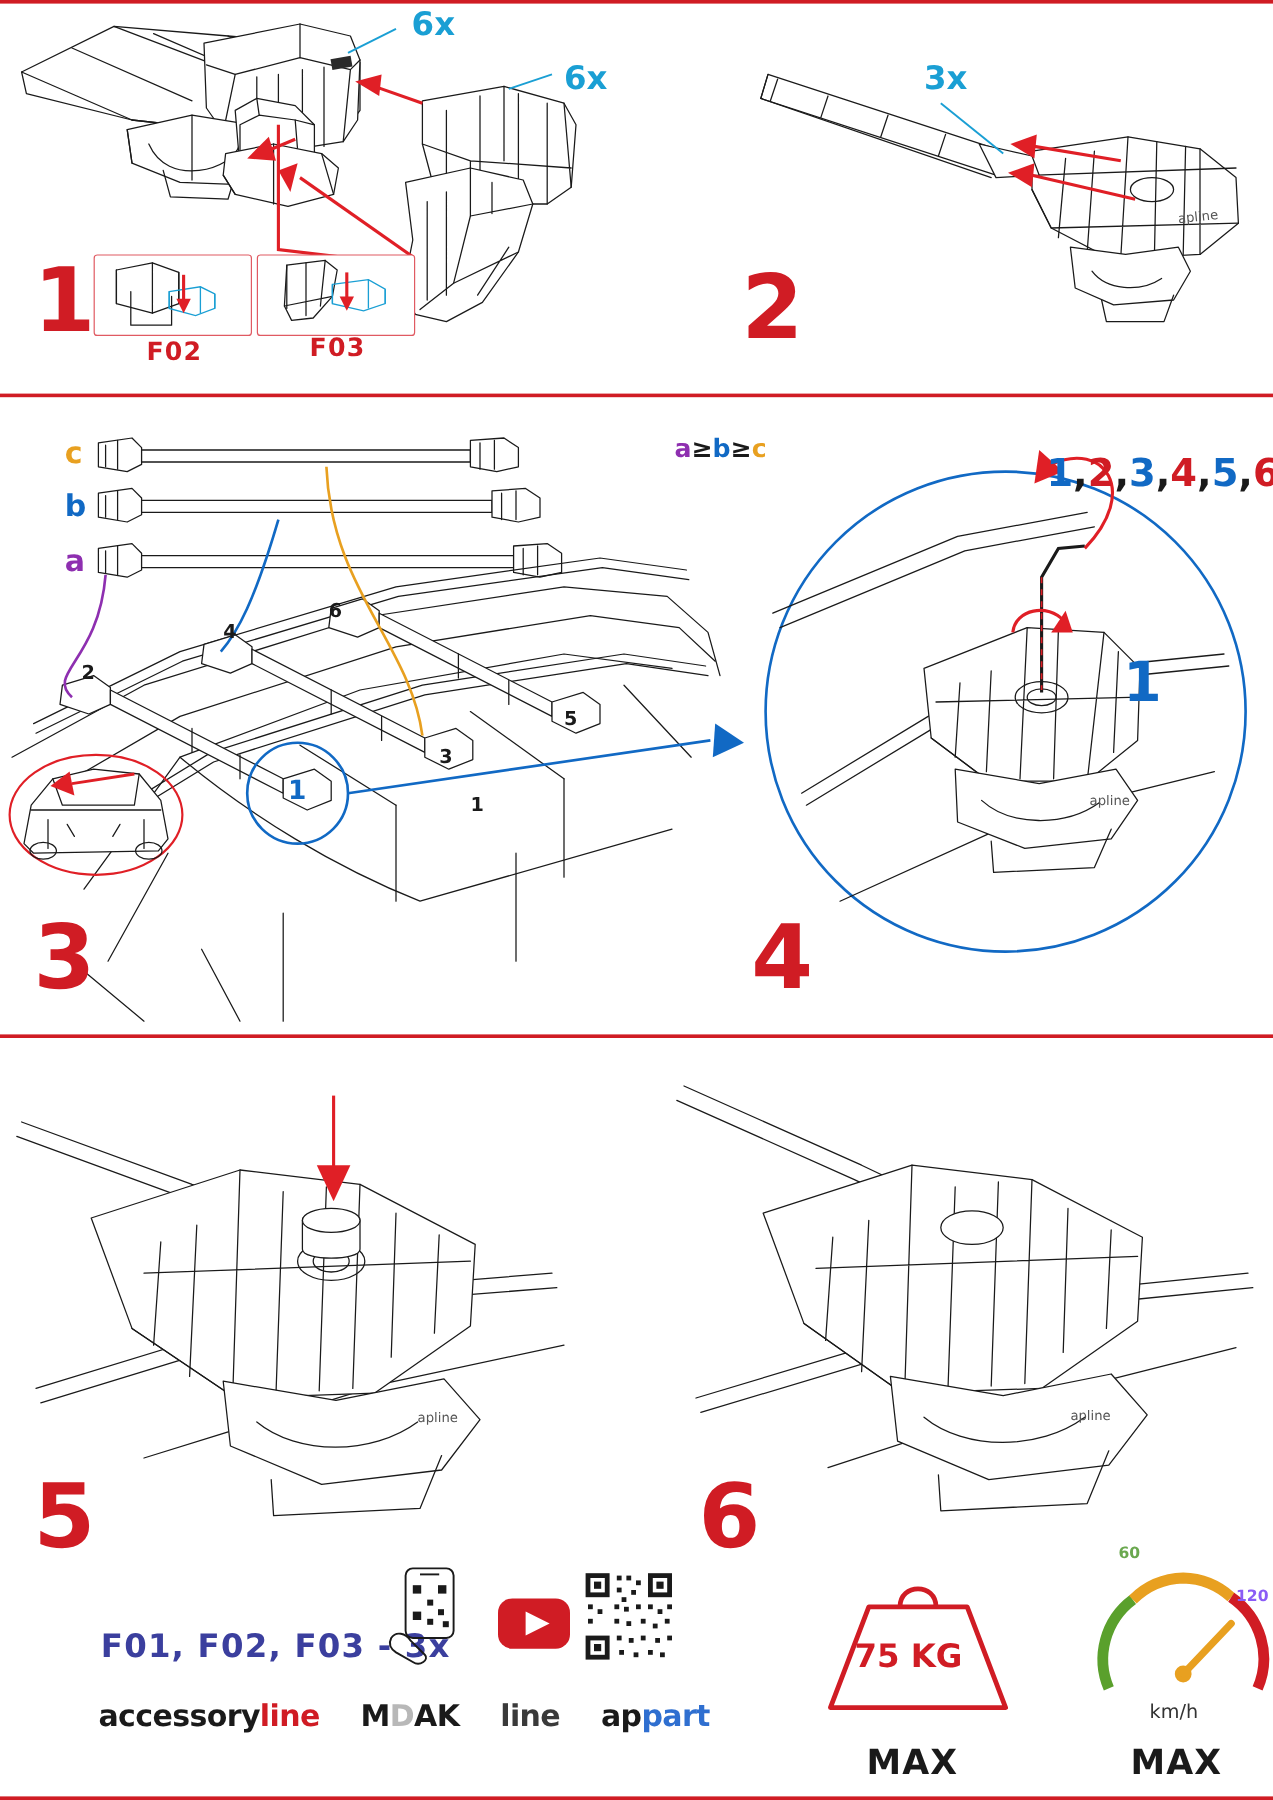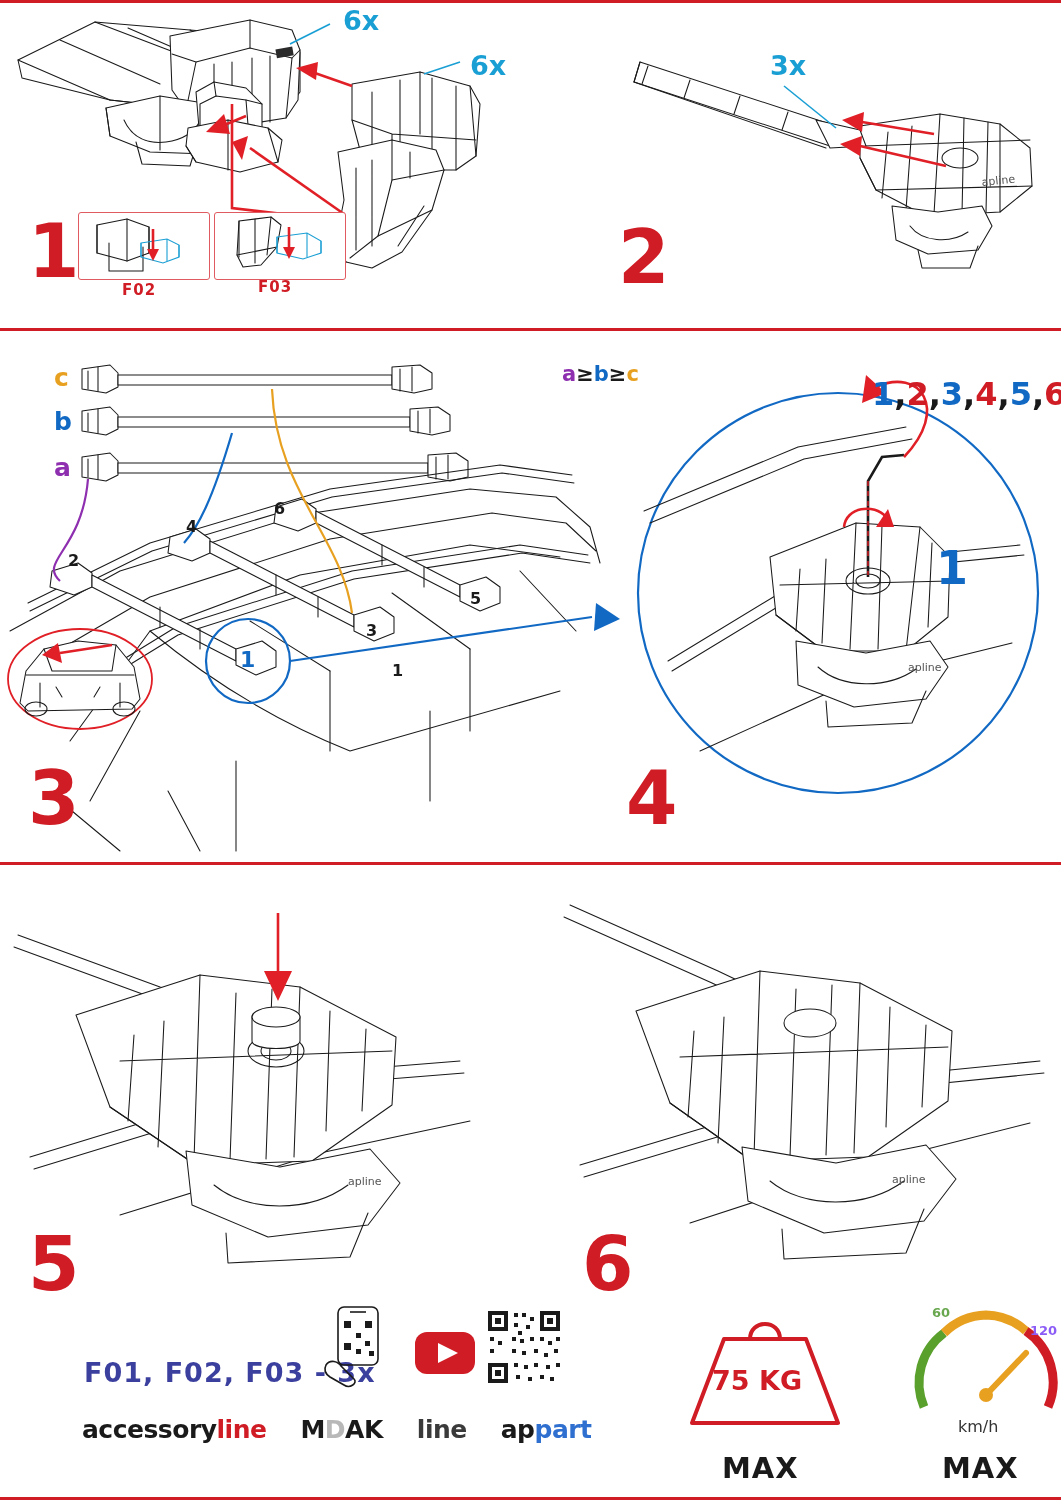--- a/index.html
+++ b/index.html
@@ -66,21 +66,21 @@
   
   .inset-box {
     position: absolute;
     border: 1.6px solid #e05a62;
     border-radius: 3px;
     background: #ffffff;
   }
   .inset-label {
     position: absolute;
     font-family: "DejaVu Sans", sans-serif;
-    font-size: 15px;
+    font-size: 21px;
     font-weight: 700;
     color: #d01c24;
     letter-spacing: 1px;
   }
 
   
   .bar-letter {
     position: absolute;
     font-family: "DejaVu Sans", sans-serif;
     font-size: 25px;
@@ -641,19 +641,19 @@
 
     <div style="position:absolute;left:366px;top:432px;">
       <svg width="160" height="140" viewBox="0 0 160 140">
         <path d="M18 110 A62 62 0 0 1 38 36" fill="none" stroke="#5aa02c" stroke-width="9"></path>
         <path d="M38 36 A62 62 0 0 1 80 18 A62 62 0 0 1 120 34" fill="none" stroke="#e8a020" stroke-width="9"></path>
         <path d="M120 34 A62 62 0 0 1 142 110" fill="none" stroke="#d01c24" stroke-width="9"></path>
         <circle cx="80" cy="98" r="7" fill="#e8a020"></circle>
         <path d="M80 98 L120 56" stroke="#e8a020" stroke-width="6" stroke-linecap="round" fill="none"></path>
       </svg>
     </div>
-    <div class="gauge-tick" style="left:392px;top:440px;">60</div>
+    <div class="gauge-tick" style="left:392px;top:422px;">60</div>
     <div class="gauge-tick hi" style="left:490px;top:458px;">120</div>
     <div class="gauge-unit" style="left:418px;top:552px;">km/h</div>
     <div class="max-label" style="left:402px;top:586px;">MAX</div>
   </div>
 
 </div>
 
 </body></html>

